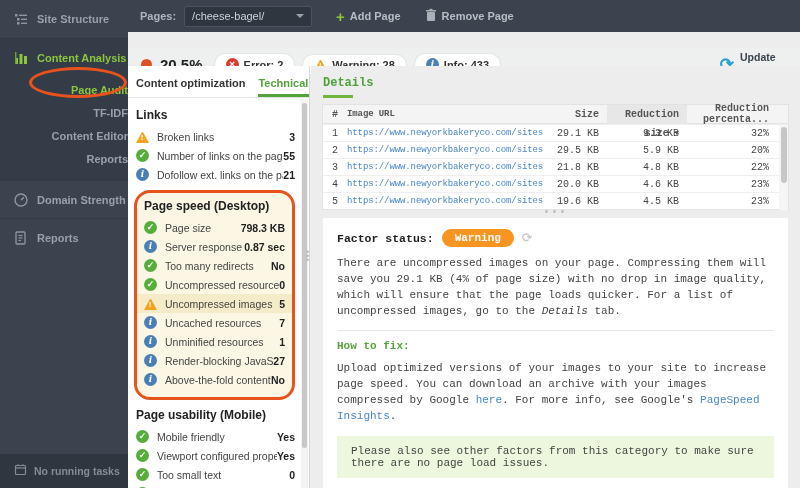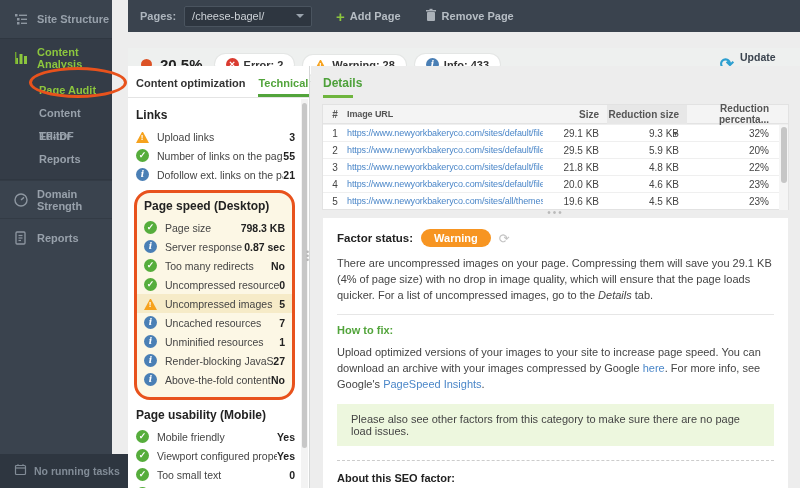--- a/index.html
+++ b/index.html
@@ -1,20 +1,20 @@
 <!DOCTYPE html>
 <html><head>
 <meta charset="utf-8">
 <style>
   * { margin:0; padding:0; box-sizing:border-box; }
   html,body { width:800px; height:488px; }
   body { position:relative; font-family:"Liberation Sans",sans-serif; background:#ededed; overflow:hidden; color:#444; }
 
   
-  .sidebar { position:absolute; left:0; top:0; width:112px; height:488px; background:#3a434e; z-index:5; }
+  .sidebar { position:absolute; left:0; top:0; width:128px; height:488px; background:#3a434e; z-index:5;text-align:right; }
   .nav-item { display:flex; align-items:center; gap:8px; height:38px; padding:0 0 0 13px;
               color:#98a1ab; font-size:11px; font-weight:bold; cursor:pointer; border-top:1px solid #333b45; }
   .nav-item:first-child { border-top:none; }
   .nav-group { background:#343c47; border-top:1px solid #2f3741; border-bottom:1px solid #2f3741; padding-bottom:8px; }
   .nav-group .nav-item { border-top:none; color:#8cc63e; }
   .nav-sub { padding:2px 0 0 39px; }
   .nav-sub-item { height:23px; line-height:23px; font-size:11px; font-weight:bold; color:#98a1ab; cursor:pointer; }
   .nav-sub-item.green { color:#8cc63e; }
   .icon16 { width:16px; height:16px; flex:0 0 16px; display:inline-block; }
   .sidebar-footer { position:absolute; left:0; bottom:0; width:128px; height:34px; background:#2e3640;
@@ -65,21 +65,21 @@
   .sec-title { font-size:12px; font-weight:bold; color:#222; margin:4px 0 5px; }
   .frow { display:flex; align-items:center; height:19px; font-size:10.5px; color:#444; }
   .frow .lbl { flex:1; margin-left:8px; white-space:nowrap; overflow:hidden; }
   .frow .val { font-weight:bold; color:#222; white-space:nowrap; }
   .speed-box { border:3px solid #e8521c; border-radius:16px; background:#fcf7e5; margin:6px 0 8px -2px; padding:6px 7px 8px; }
   .frow.hl { background:#f6ebc8; margin:0 -7px; padding:0 7px; }
   .mid-scroll { position:absolute; right:1px; top:33px; width:7px; height:389px; background:#f3f3f3; }
   .mid-scroll .thumb { position:absolute; left:1px; top:4px; width:5px; height:345px; background:#c7c7c7; border-radius:3px; }
 
   
-  .rightp { position:absolute; left:311px; top:66px; width:489px; height:422px; background:#ededed; padding:10px 12px 0; }
+  .rightp { position:absolute; left:311px; top:66px; width:489px; height:422px; background:#ededed; padding:10px 12px 0;font-family:Liberation Mono, monospace; }
   .details-title { font-size:12px; font-weight:bold; color:#4ea13a; }
   .details-underline { width:30px; height:3px; background:#6fb53e; margin-top:5px; }
   .tablecard { margin-top:7px; background:#fff; position:relative; box-shadow:0 0 0 1px #e2e2e2; }
   .trow { display:flex; align-items:center; height:17px; border-top:1px solid #efefef; font-size:10px; }
   .trow:first-child { border-top:none; }
   .thead { height:19px; background:#f4f4f4; font-weight:bold; color:#555; font-size:10px; border-bottom:1px solid #e3e3e3; }
   .c-num { flex:0 0 24px; text-align:center; }
   .c-url { flex:1; overflow:hidden; white-space:nowrap; font-size:9px; letter-spacing:-0.1px; }
   .c-url a { color:#4a86c8; text-decoration:none; }
   .c-size { flex:0 0 64px; text-align:right; padding-right:8px; }
@@ -129,22 +129,22 @@
             <rect x="2" y="8" width="3" height="6" fill="#8cc63e"></rect>
             <rect x="6.5" y="4" width="3" height="10" fill="#8cc63e"></rect>
             <rect x="11" y="6" width="3" height="8" fill="#8cc63e"></rect>
             <rect x="2" y="2" width="1.4" height="12" fill="#6fa32e"></rect>
           </svg>
       </span>
       <span>Content Analysis</span>
     </div>
     <div class="nav-sub">
       <div class="nav-sub-item green">Page Audit</div>
+      <div class="nav-sub-item">TF-IDF</div>
       <div class="nav-sub-item">Content Editor</div>
-      <div class="nav-sub-item">TF-IDF</div>
       <div class="nav-sub-item">Reports</div>
     </div>
   </div>
 
   <div class="nav-item">
     <span class="icon16">
       <svg width="16" height="16" viewBox="0 0 16 16">
           <circle cx="8" cy="8" r="6" fill="none" stroke="#8e97a1" stroke-width="1.4"></circle>
           <line x1="8" y1="8" x2="11" y2="5.4" stroke="#8e97a1" stroke-width="1.4"></line>
         </svg>
@@ -225,21 +225,21 @@
 <div class="middle">
   <div class="tabs">
     <span class="tab">Content optimization</span>
     <span class="tab active">Technical factors</span>
   </div>
   <div class="mid-content">
     <div class="sec-title">Links</div>
 
     <div class="frow">
       <span class="ic ic-warn"></span>
-      <span class="lbl">Upload links</span>
+      <span class="lbl">Broken links</span>
       <span class="val">3</span>
     </div>
     <div class="frow">
       <span class="ic ic-ok">✓</span>
       <span class="lbl">Number of links on the page</span>
       <span class="val">55</span>
     </div>
     <div class="frow">
       <span class="ic ic-info">i</span>
       <span class="lbl">Dofollow ext. links on the page</span>

